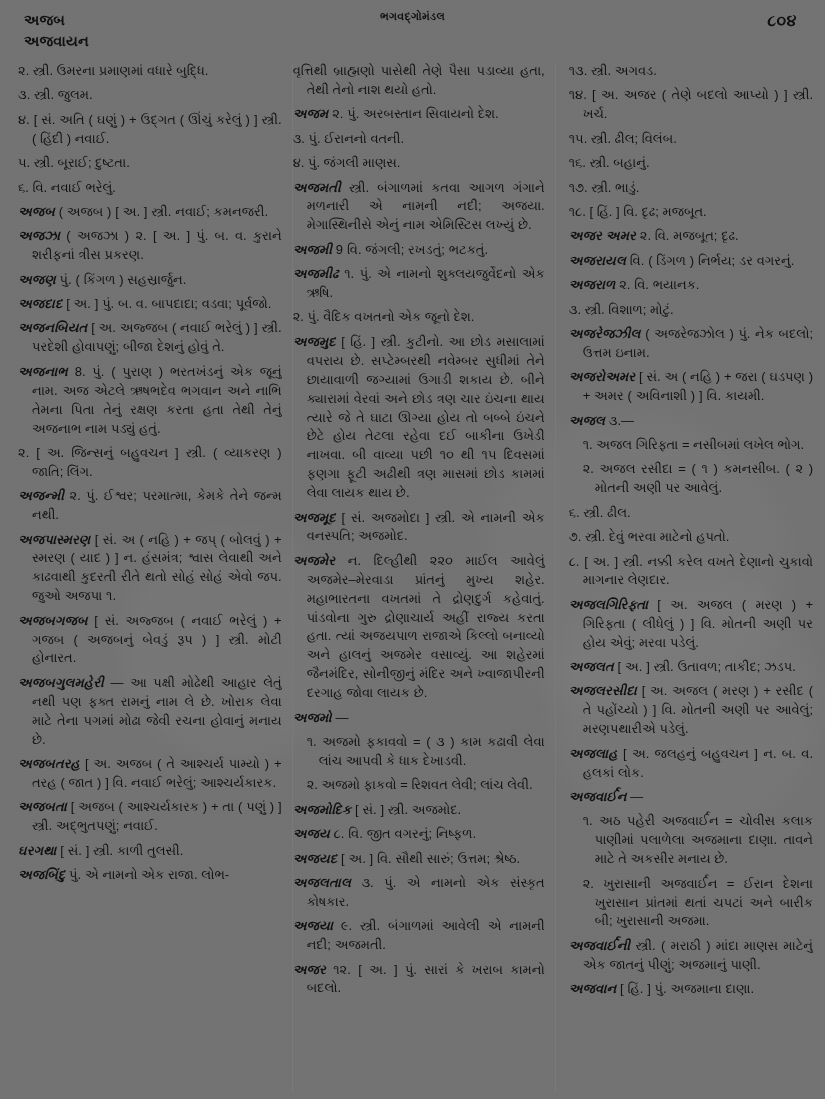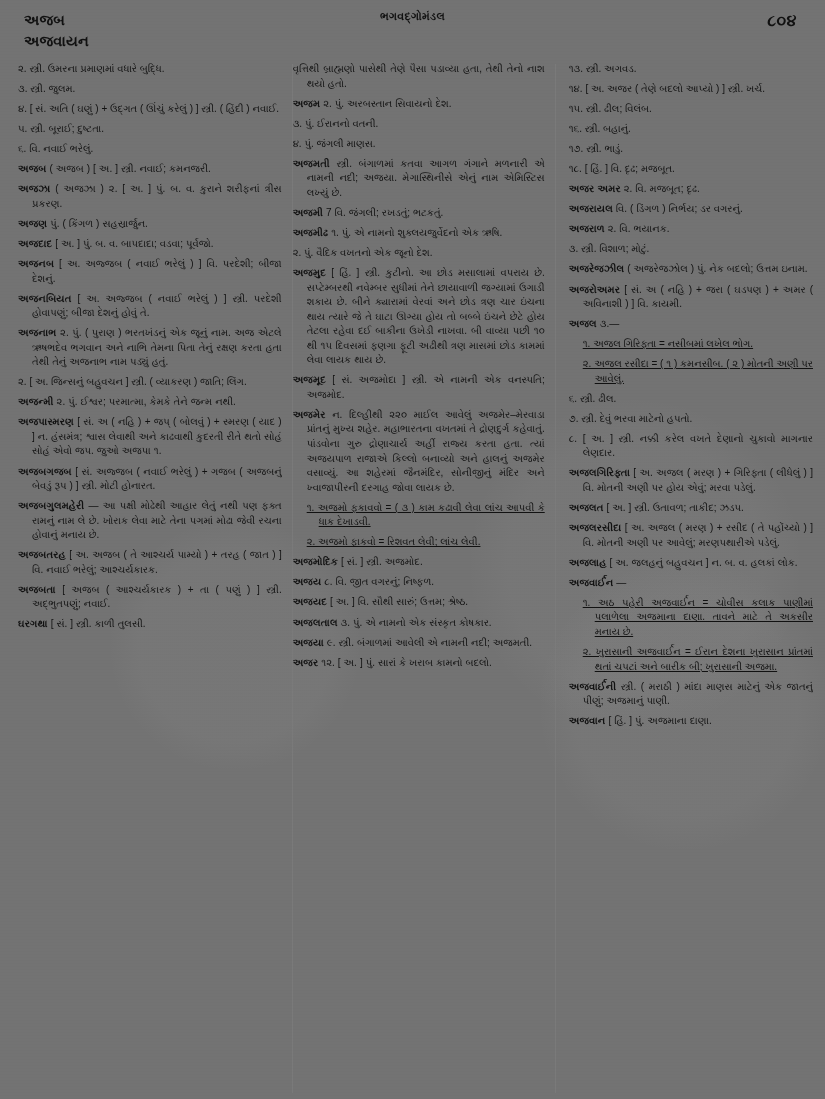--- a/index.html
+++ b/index.html
@@ -72,21 +72,21 @@
     position: absolute;
     left: 18px;
     right: 12px;
     top: 62px;
     bottom: 6px;
     display: flex;
     align-items: stretch;
   }
   .col {
     position: relative;
-    font-size: 10px;
+    font-size: 13px;
     line-height: 1.455;
     overflow: hidden;
   }
   .col-1 { width: 272px; padding-right: 10px; }
   .col-2 { width: 260px; padding-left: 0; padding-right: 10px; }
   .col-3 { width: 252px; padding-left: 13px; }
 
   .rule {
     width: 0;
     border-left: 1px solid #7b7b7b;
@@ -101,32 +101,32 @@
     text-indent: 0;
     padding-left: 14px;
     text-align: justify;
     text-justify: inter-word;
     word-spacing: 0.2px;
   }
   .entry > .hang { margin-left: -14px; }
   .headword {
     font-weight: bold;
     letter-spacing: 0.15px;
+    font-style: italic;
   }
   .sense {
     margin: 0 0 5.5px 0;
     padding-left: 14px;
     text-align: justify;
   }
   .sense > .hang { margin-left: -14px; }
   .subsense {
     margin: 0 0 5.5px 0;
     padding-left: 26px;
     text-align: justify;
-    text-decoration: underline;
   }
   .subsense > .hang { margin-left: -12px; }
 
   .entry:last-child, .sense:last-child { margin-bottom: 0; }
 
   
   #grain {
     position: absolute;
     inset: 0;
     pointer-events: none;
@@ -157,45 +157,46 @@
     <div class="col col-1">
         <p class="sense"><span class="hang">૨. સ્ત્રી. ઉમરના પ્રમાણમાં વધારે બુદ્ધિ.</span></p>
         <p class="sense"><span class="hang">૩. સ્ત્રી. જુલમ.</span></p>
         <p class="sense"><span class="hang">૪. [ સં. અતિ ( ઘણું ) + ઉદ્‌ગત ( ઊંચું કરેલું ) ] સ્ત્રી. ( હિંદી ) નવાઈ.</span></p>
         <p class="sense"><span class="hang">૫. સ્ત્રી. બૂરાઈ; દુષ્ટતા.</span></p>
         <p class="sense"><span class="hang">૬. વિ. નવાઈ ભરેલું.</span></p>
         <p class="entry"><span class="headword hang">અજબ</span><span> ( અજબ ) [ અ. ] સ્ત્રી. નવાઈ; કમનજરી.</span></p>
         <p class="entry"><span class="headword hang">અજઝા</span><span> ( અજઝા ) ૨. [ અ. ] પું. બ. વ. કુરાને શરીફનાં ત્રીસ પ્રકરણ.</span></p>
         <p class="entry"><span class="headword hang">અજણ</span><span> પું. ( કિંગળ ) સહસ્રાર્જુન.</span></p>
         <p class="entry"><span class="headword hang">અજદાદ</span><span> [ અ. ] પું. બ. વ. બાપદાદા; વડવા; પૂર્વજો.</span></p>
-        <p class="entry"><span class="headword hang">અજનબ</span><span> [ અ. અજ્જબ ( નવાઈ ભરેલું ) ] વિ. પરદેશી; બીજા દેશનું.</span></p>
         <p class="entry"><span class="headword hang">અજનબિયત</span><span> [ અ. અજ્જબ ( નવાઈ ભરેલું ) ] સ્ત્રી. પરદેશી હોવાપણું; બીજા દેશનું હોવું તે.</span></p>
-        <p class="entry"><span class="headword hang">અજનાભ</span><span> ૨. પું. ( પુરાણ ) ભરતખંડનું એક જૂનું નામ. અજ એટલે ઋષભદેવ ભગવાન અને નાભિ તેમના પિતા તેનું રક્ષણ કરતા હતા તેથી તેનું અજનાભ નામ પડ્યું હતું.</span></p>
+        <p class="entry"><span class="headword hang">અજનાભ</span><span> 8. પું. ( પુરાણ ) ભરતખંડનું એક જૂનું નામ. અજ એટલે ઋષભદેવ ભગવાન અને નાભિ તેમના પિતા તેનું રક્ષણ કરતા હતા તેથી તેનું અજનાભ નામ પડ્યું હતું.</span></p>
         <p class="sense"><span class="hang">૨. [ અ. જિન્સનું બહુવચન ] સ્ત્રી. ( વ્યાકરણ ) જાતિ; લિંગ.</span></p>
         <p class="entry"><span class="headword hang">અજન્મી</span><span> ૨. પું. ઈશ્વર; પરમાત્મા, કેમકે તેને જન્મ નથી.</span></p>
         <p class="entry"><span class="headword hang">અજપાસ્મરણ</span><span> [ સં. અ ( નહિ ) + જપ્ ( બોલવું ) + સ્મરણ ( યાદ ) ] ન. હંસમંત્ર; શ્વાસ લેવાથી અને કાઢવાથી કુદરતી રીતે થતો સોહં સોહં એવો જપ. જુઓ અજપા ૧.</span></p>
         <p class="entry"><span class="headword hang">અજબગજબ</span><span> [ સં. અજ્જબ ( નવાઈ ભરેલું ) + ગજબ ( અજબનું બેવડું રૂપ ) ] સ્ત્રી. મોટી હોનારત.</span></p>
         <p class="entry"><span class="headword hang">અજબગુલમહેરી</span><span> — આ પક્ષી મોઢેથી આહાર લેતું નથી પણ ફક્ત રામનું નામ લે છે. ખોરાક લેવા માટે તેના પગમાં મોઢા જેવી રચના હોવાનું મનાય છે.</span></p>
         <p class="entry"><span class="headword hang">અજબતરહ</span><span> [ અ. અજબ ( તે આશ્ચર્ય પામ્યો ) + તરહ ( જાત ) ] વિ. નવાઈ ભરેલું; આશ્ચર્યકારક.</span></p>
         <p class="entry"><span class="headword hang">અજબતા</span><span> [ અજબ ( આશ્ચર્યકારક ) + તા ( પણું ) ] સ્ત્રી. અદ્‌ભુતપણું; નવાઈ.</span></p>
         <p class="entry"><span class="headword hang">ઘરગથા</span><span> [ સં. ] સ્ત્રી. કાળી તુલસી.</span></p>
+        <p class="entry"><span class="headword hang">અજબિંદુ</span><span> પું. એ નામનો એક રાજા. લોભ-</span></p>
       </div>
     <div class="rule"></div>
     <div class="col col-2">
         <p class="sense"><span class="hang">વૃત્તિથી બ્રાહ્મણો પાસેથી તેણે પૈસા પડાવ્યા હતા, તેથી તેનો નાશ થયો હતો.</span></p>
         <p class="entry"><span class="headword hang">અજમ</span><span> ૨. પું. અરબસ્તાન સિવાયનો દેશ.</span></p>
         <p class="sense"><span class="hang">૩. પું. ઈરાનનો વતની.</span></p>
         <p class="sense"><span class="hang">૪. પું. જંગલી માણસ.</span></p>
         <p class="entry"><span class="headword hang">અજમતી</span><span> સ્ત્રી. બંગાળમાં કતવા આગળ ગંગાને મળનારી એ નામની નદી; અજયા. મેગાસ્થિનીસે એનું નામ એમિસ્ટિસ લખ્યું છે.</span></p>
-        <p class="entry"><span class="headword hang">અજમી</span><span> 7 વિ. જંગલી; રખડતું; ભટકતું.</span></p>
+        <p class="entry"><span class="headword hang">અજમી</span><span> 9 વિ. જંગલી; રખડતું; ભટકતું.</span></p>
         <p class="entry"><span class="headword hang">અજમીઢ</span><span> ૧. પું. એ નામનો શુક્લયજુર્વેદનો એક ઋષિ.</span></p>
         <p class="sense"><span class="hang">૨. પું. વૈદિક વખતનો એક જૂનો દેશ.</span></p>
         <p class="entry"><span class="headword hang">અજમુદ</span><span> [ હિં. ] સ્ત્રી. કુટીનો. આ છોડ મસાલામાં વપરાય છે. સપ્ટેમ્બરથી નવેમ્બર સુધીમાં તેને છાયાવાળી જગ્યામાં ઉગાડી શકાય છે. બીને ક્યારામાં વેરવાં અને છોડ ત્રણ ચાર ઇંચના થાય ત્યારે જે તે ઘાટા ઊગ્યા હોય તો બબ્બે ઇંચને છેટે હોય તેટલા રહેવા દઈ બાકીના ઉખેડી નાખવા. બી વાવ્યા પછી ૧૦ થી ૧૫ દિવસમાં ફણગા ફૂટી અઢીથી ત્રણ માસમાં છોડ કામમાં લેવા લાયક થાય છે.</span></p>
         <p class="entry"><span class="headword hang">અજમૂદ</span><span> [ સં. અજમોદા ] સ્ત્રી. એ નામની એક વનસ્પતિ; અજમોદ.</span></p>
         <p class="entry"><span class="headword hang">અજમેર</span><span> ન. દિલ્હીથી ૨૨૦ માઈલ આવેલું અજમેર–મેરવાડા પ્રાંતનું મુખ્ય શહેર. મહાભારતના વખતમાં તે દ્રોણદુર્ગ કહેવાતું. પાંડવોના ગુરુ દ્રોણાચાર્ય અહીં રાજ્ય કરતા હતા. ત્યાં અજયપાળ રાજાએ કિલ્લો બનાવ્યો અને હાલનું અજમેર વસાવ્યું. આ શહેરમાં જૈનમંદિર, સોનીજીનું મંદિર અને ખ્વાજાપીરની દરગાહ જોવા લાયક છે.</span></p>
+        <p class="entry"><span class="headword hang">અજમો</span><span> —</span></p>
         <p class="subsense"><span class="hang">૧. અજમો ફકાવવો = ( ૩ ) કામ કઢાવી લેવા લાંચ આપવી કે ધાક દેખાડવી.</span></p>
         <p class="subsense"><span class="hang">૨. અજમો ફાકવો = રિશવત લેવી; લાંચ લેવી.</span></p>
         <p class="entry"><span class="headword hang">અજમોદિક</span><span> [ સં. ] સ્ત્રી. અજમોદ.</span></p>
         <p class="entry"><span class="headword hang">અજય</span><span> ૮. વિ. જીત વગરનું; નિષ્ફળ.</span></p>
         <p class="entry"><span class="headword hang">અજયદ</span><span> [ અ. ] વિ. સૌથી સારું; ઉત્તમ; શ્રેષ્ઠ.</span></p>
         <p class="entry"><span class="headword hang">અજલતાલ</span><span> ૩. પું. એ નામનો એક સંસ્કૃત કોષકાર.</span></p>
         <p class="entry"><span class="headword hang">અજયા</span><span> ૯. સ્ત્રી. બંગાળમાં આવેલી એ નામની નદી; અજમતી.</span></p>
         <p class="entry"><span class="headword hang">અજર</span><span> ૧૨. [ અ. ] પું. સારાં કે ખરાબ કામનો બદલો.</span></p>
       </div>
     <div class="rule"></div>

